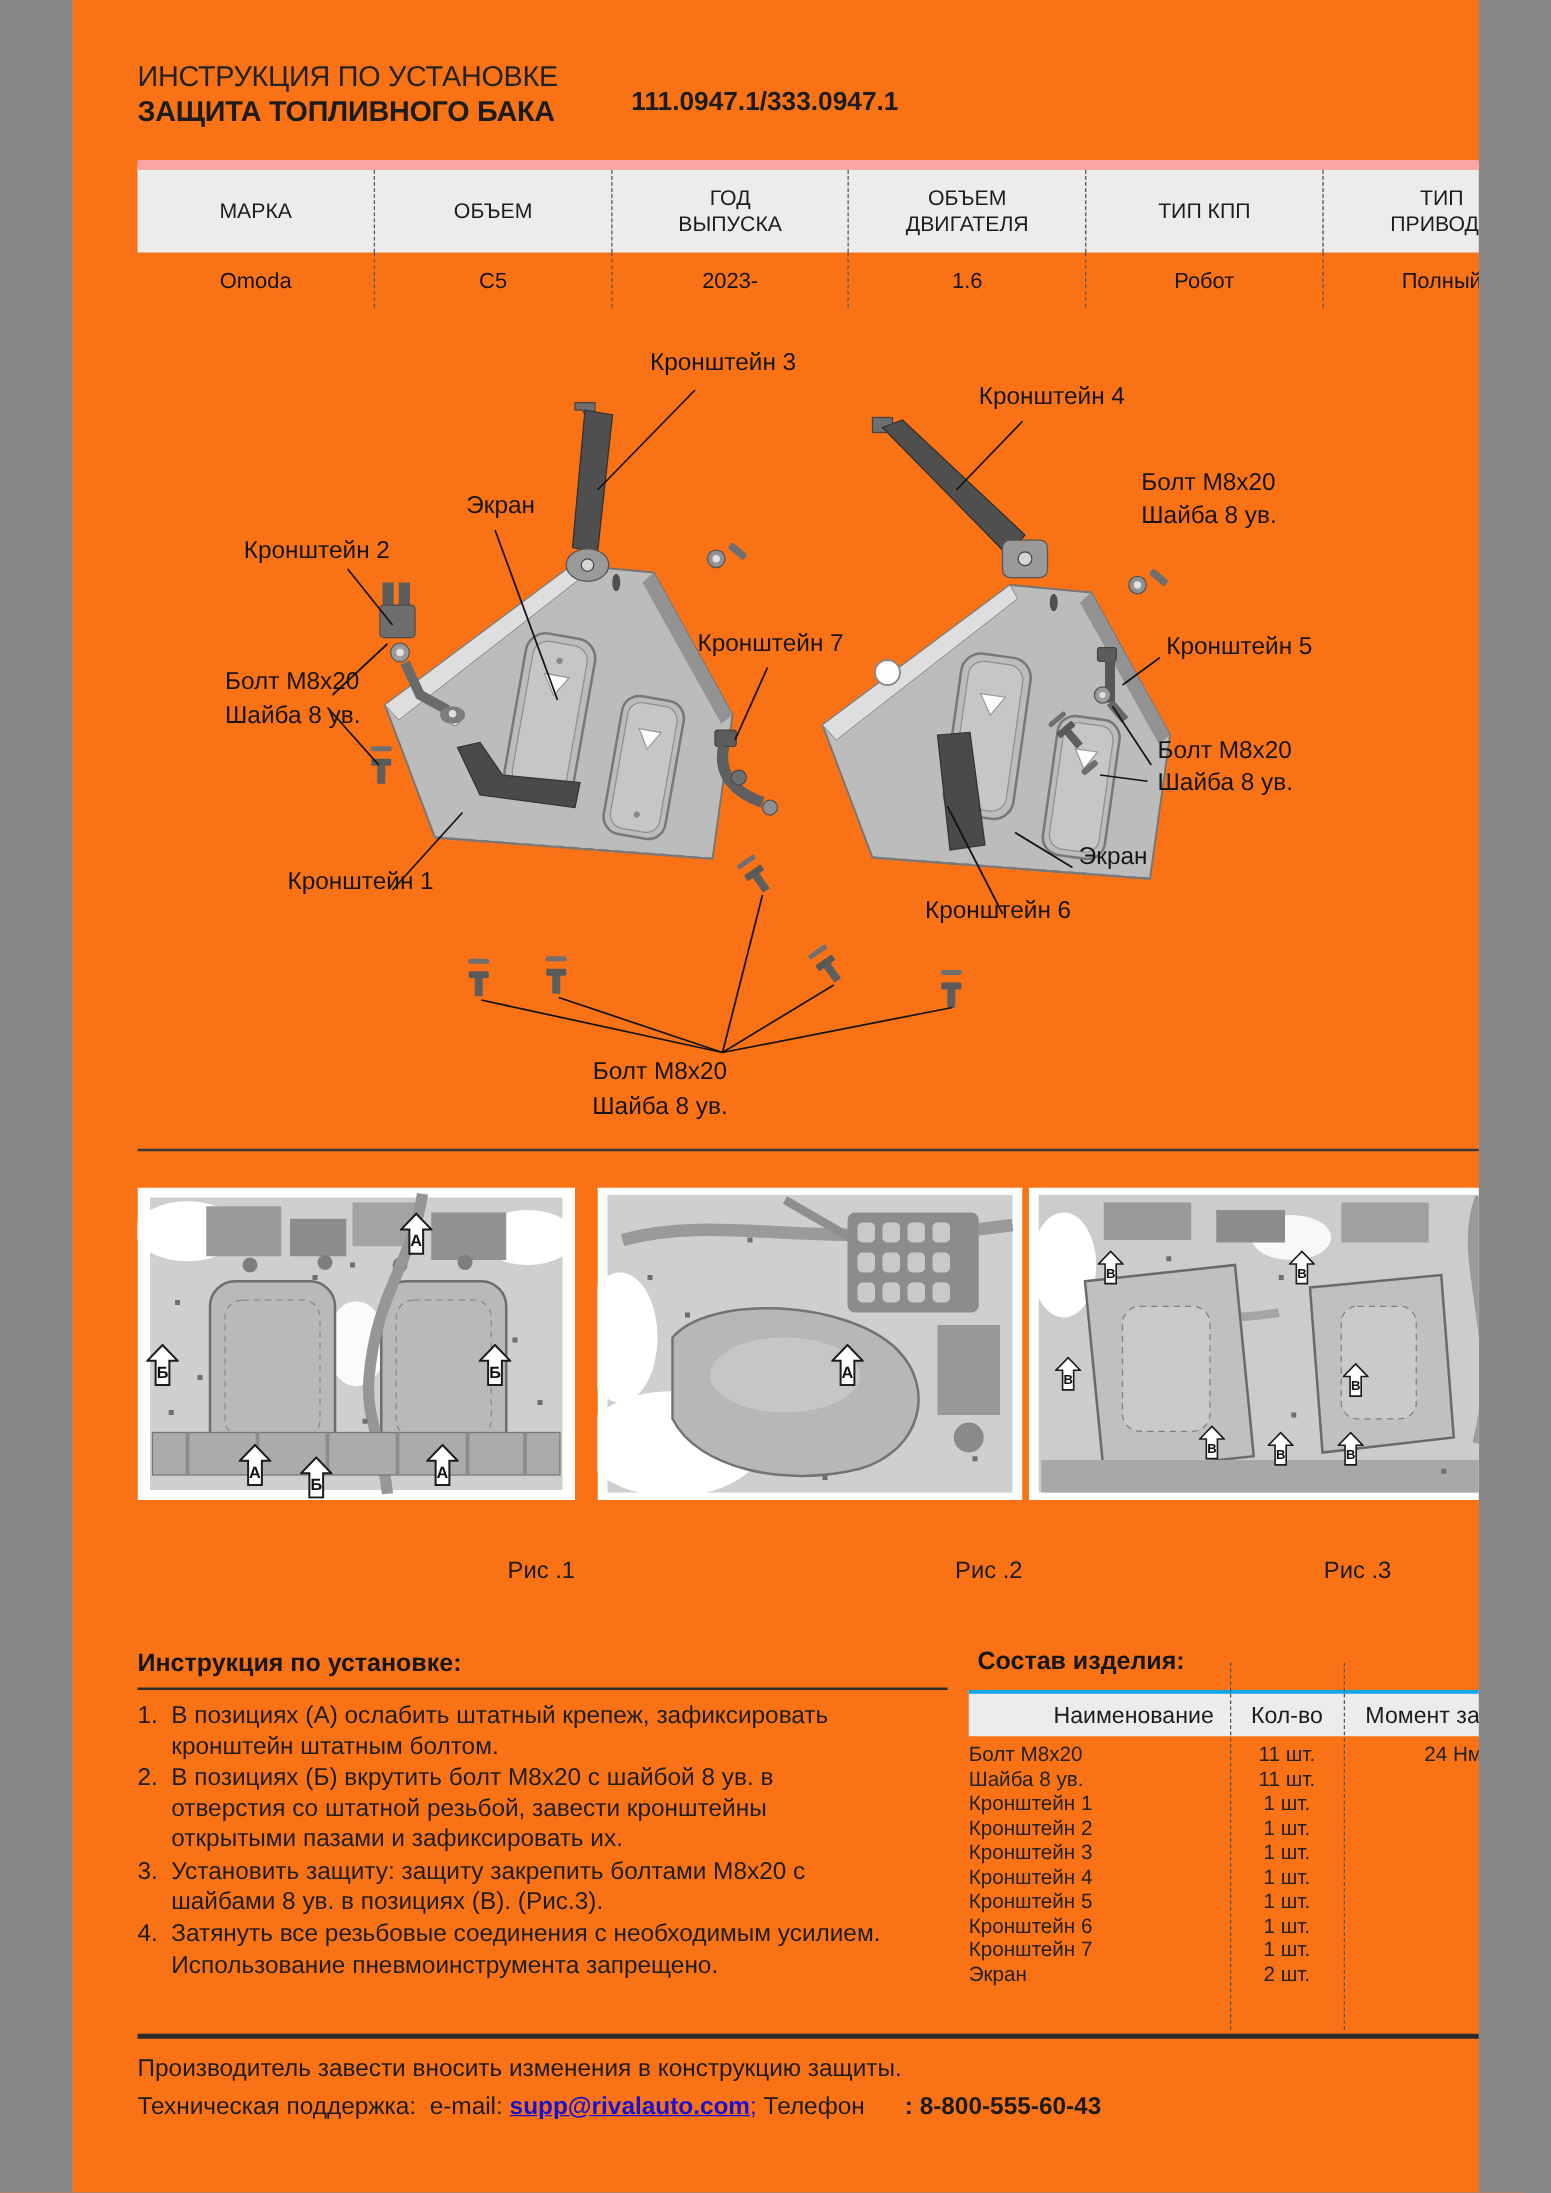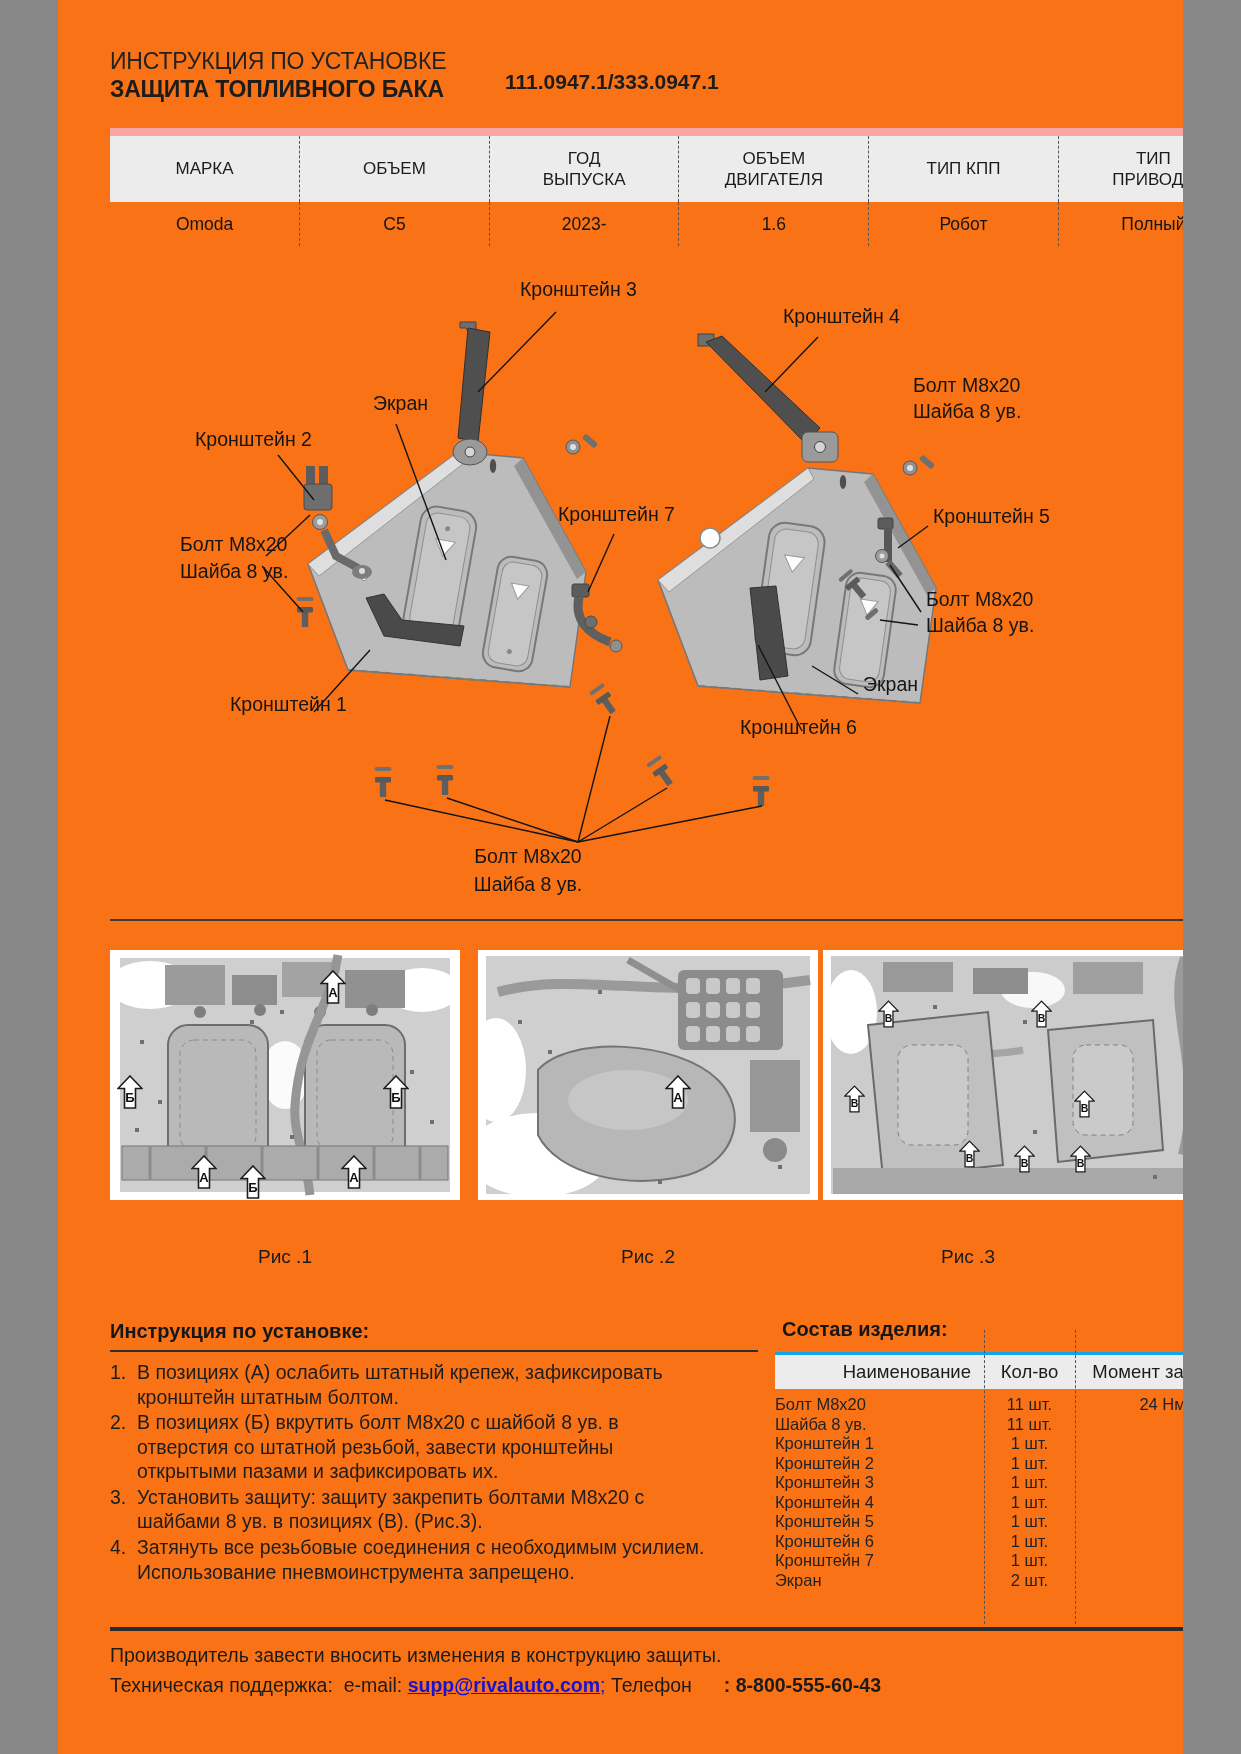--- a/index.html
+++ b/index.html
@@ -22,21 +22,21 @@
   svg text{font-family:"Liberation Sans",sans-serif;}
   .dlabel{font-size:19.5px;fill:#151515;}
   .cline{stroke:#141414;stroke-width:1.4;fill:none;}
   
   .rule{left:52px;top:919px;width:1138px;height:2px;background:#3a3a3a;}
   
   .fig{top:950px;height:250px;}
   .fig svg.photo{position:absolute;left:0;top:0;width:100%;height:100%;}
   .marker{position:absolute;width:26px;height:34px;}
   .marker.small{width:21px;height:28px;}
-  .caption{top:1246px;font-size:19px;color:#1a1a1a;text-align:center;}
+  .caption{top:1246px;font-size:19px;color:#1a1a1a;text-align:right;}
   
   .ins{left:52px;top:1320px;width:648px;}
   .ins-title{font-size:20px;font-weight:700;color:#161616;padding-bottom:7px;border-bottom:2px solid #2e2e2e;}
   .ins-items{margin-top:8px;width:600px;}
   .ins-item{display:flex;font-size:19.5px;line-height:1.26;color:#1d1d1d;margin-top:1px;}
   .ins-item .num{width:27px;flex:none;}
   .ins-item .txt{flex:1;}
   
   .parts-title{left:724px;top:1318px;font-size:20px;font-weight:700;color:#161616;}
   .parts{left:717px;top:1352px;width:475px;}

